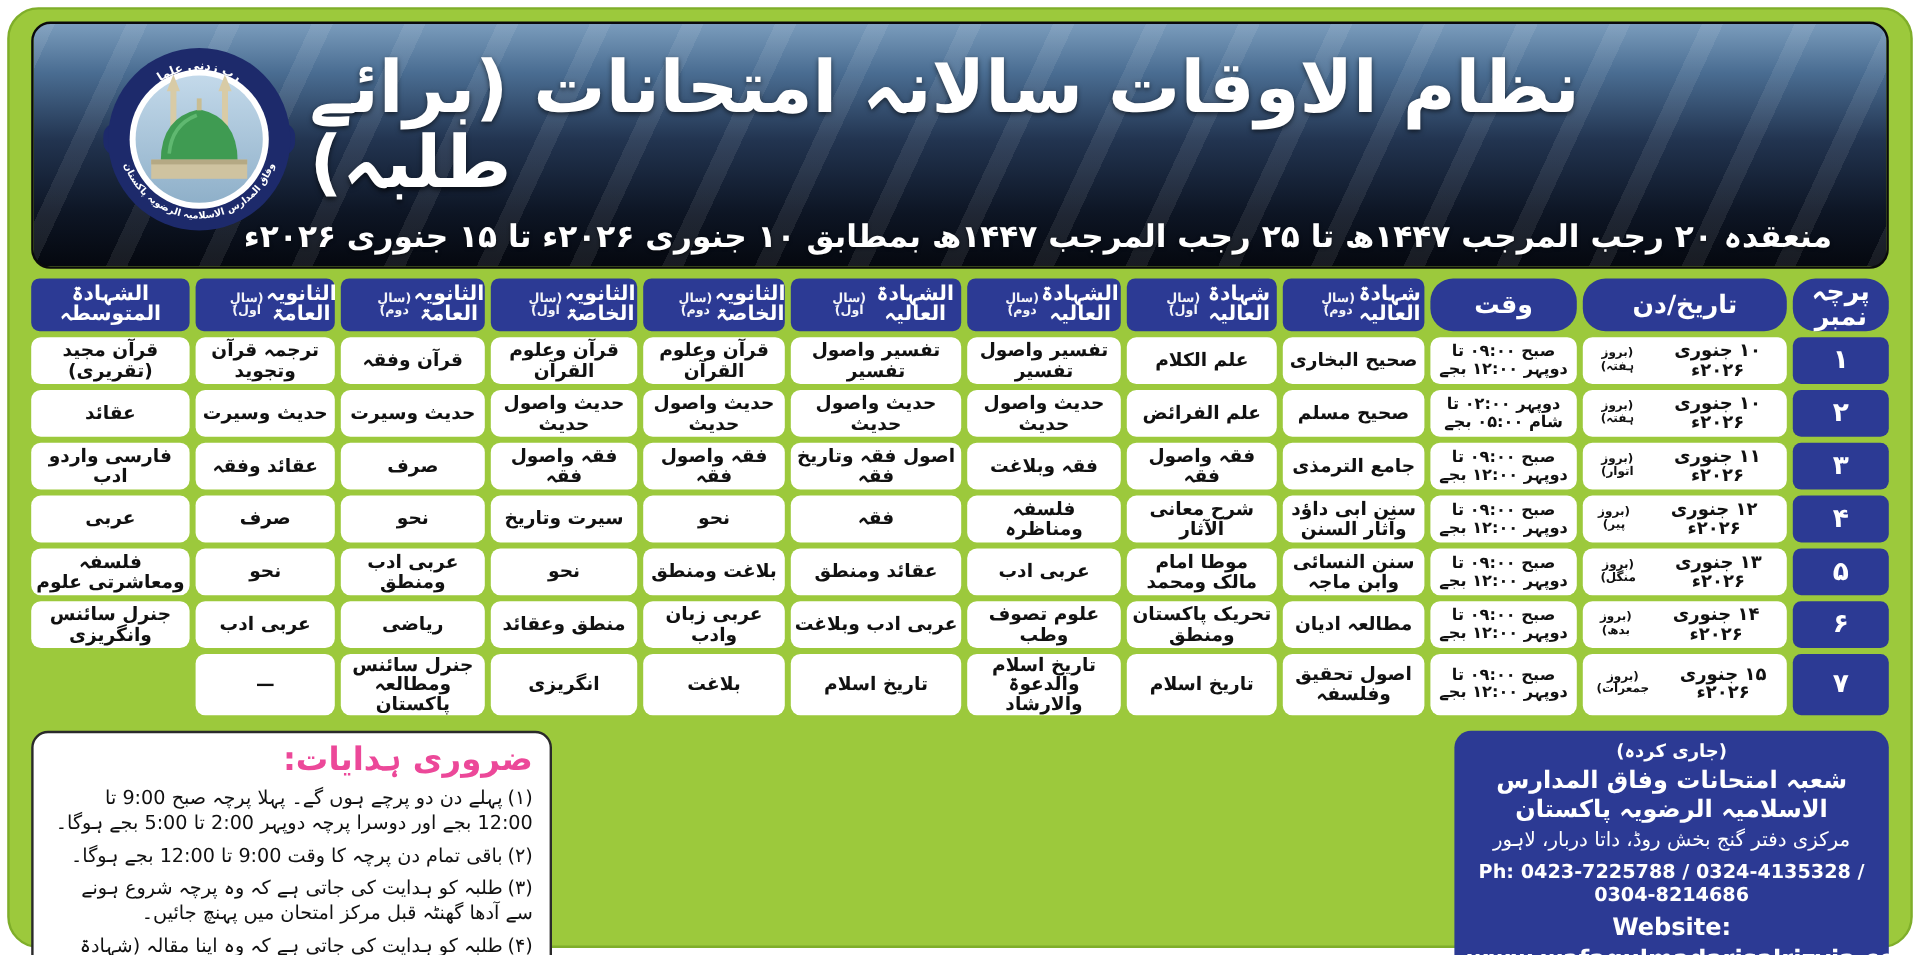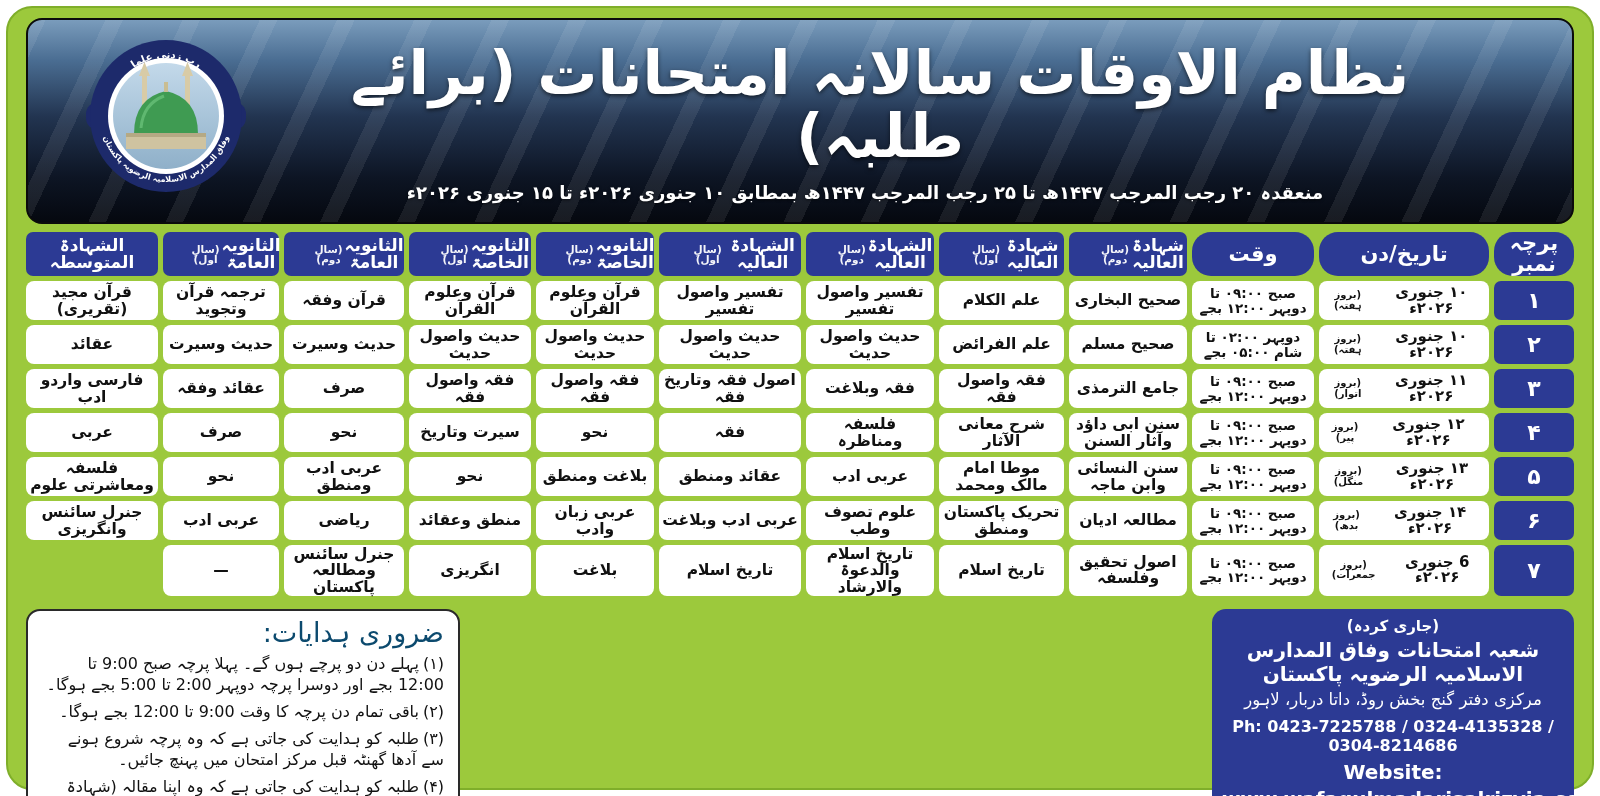--- a/index.html
+++ b/index.html
@@ -6,24 +6,24 @@
   html,body { width:1600px; height:796px; overflow:hidden; background:#ffffff;
               font-family:"DejaVu Sans", sans-serif; }
   .poster { position:absolute; inset:6px; background:#9cc93c; border-radius:26px;
             border:2px solid #7fae2a; padding:10px 18px; }
   
   .banner { position:relative; height:206px; border-radius:16px; border:2px solid #0b0b0b;
             overflow:hidden; direction:rtl;
             background:
               repeating-linear-gradient(115deg, rgba(255,255,255,0.08) 0 16px, rgba(255,255,255,0) 16px 70px),
               linear-gradient(180deg,#7a9cbc 0%, #4a6d92 20%, #223450 48%, #0d1524 78%, #05080f 100%); }
-  .banner-title { color:#ffffff; font-weight:bold; font-size:60px; text-align:center;
+  .banner-title { color:#ffffff; font-weight:bold; font-size:60px; text-align:left;
                   padding:22px 70px 0 230px; line-height:1.05; letter-spacing:-1px;
                   text-shadow:0 2px 4px rgba(0,0,0,.6); }
-  .banner-subtitle { color:#ffffff; font-weight:bold; font-size:18px; text-align:center;
+  .banner-subtitle { color:#ffffff; font-weight:bold; font-size:26px; text-align:center;
                      padding:14px 40px 0 170px; text-shadow:0 1px 3px rgba(0,0,0,.6); }
   .logo-wrap { position:absolute; left:58px; top:16px; width:160px; height:160px; }
   
   .sheet { direction:rtl; margin-top:8px; display:grid; gap:5px;
            grid-template-columns:80px 170px 122px 118px 125px 128px 142px 118px 122px 120px 116px 1fr; }
   .hcell { background:#2c3a94; color:#fff; border-radius:7px; height:44px;
            display:flex; align-items:center; justify-content:center; font-weight:bold;
            font-size:17px; text-align:center; line-height:1; padding:0 2px; }
   .hcell .sub { font-size:10.5px; margin-right:2px; opacity:.95;margin-left:30px; }
   .hcell.big { font-size:21px;border-radius:19px; }
@@ -31,21 +31,21 @@
           align-items:center; justify-content:center; text-align:center;
           font-weight:bold; font-size:15.5px; line-height:1.05; color:#111; padding:1px 3px; }
   .pcell { background:#2c3a94; color:#fff; border-radius:7px; font-size:22px; }
   .dcell { font-size:15px; gap:3px; }
   .dcell .dd { font-size:10px; }
   .tcell { font-size:13.5px; }
   
   .bottom { display:flex; justify-content:space-between; margin-top:13px; direction:ltr; }
   .instructions { width:434px; min-height:168px; background:#fff; border:2px solid #2a2a2a;
                   border-radius:14px; direction:rtl; text-align:right; padding:6px 14px 8px; }
-  .ins-title { font-size:27px; font-weight:normal; color:#0c4a6e; }
+  .ins-title { font-size:27px; font-weight:bold; color:#ec4899; }
   .ins-item { font-size:16px; font-weight:normal; color:#111; margin-top:5px; line-height:1.35; }
   .ins-item .num { margin-left:4px; }
   .contact { width:362px; min-height:168px; background:#2c3a94; border-radius:14px;
              color:#fff; text-align:center; direction:rtl; padding:8px 10px; }
   .issued { font-size:15px; font-weight:bold; }
   .org-name { font-size:20px; font-weight:bold; margin-top:3px; }
   .org-addr { font-size:16.5px; font-weight:normal; margin-top:4px; }
   .phone { direction:ltr; font-size:16px; font-weight:bold; margin-top:8px; }
   .weblines { direction:ltr; font-size:20px; font-weight:bold; margin-top:4px; line-height:1.35; }
 </style>
@@ -220,21 +220,21 @@
       <div class="cell">تحریک پاکستان ومنطق</div>
       <div class="cell">علوم تصوف وطب</div>
       <div class="cell">عربی ادب وبلاغت</div>
       <div class="cell">عربی زبان وادب</div>
       <div class="cell">منطق وعقائد</div>
       <div class="cell">ریاضی</div>
       <div class="cell">عربی ادب</div>
       <div class="cell">جنرل سائنس وانگریزی</div>
       <div class="cell pcell">۷</div>
       <div class="cell dcell">
-        <span>6 جنوری ۲۰۲۶ء</span>
+        <span>۱۵ جنوری ۲۰۲۶ء</span>
         <span class="dd">(بروز جمعرات)</span>
       </div>
       <div class="cell tcell">صبح ۰۹:۰۰ تا دوپہر ۱۲:۰۰ بجے</div>
       <div class="cell">اصول تحقیق وفلسفہ</div>
       <div class="cell">تاریخ اسلام</div>
       <div class="cell">تاریخ اسلام والدعوۃ والارشاد</div>
       <div class="cell">تاریخ اسلام</div>
       <div class="cell">بلاغت</div>
       <div class="cell">انگریزی</div>
       <div class="cell">جنرل سائنس ومطالعہ پاکستان</div>

